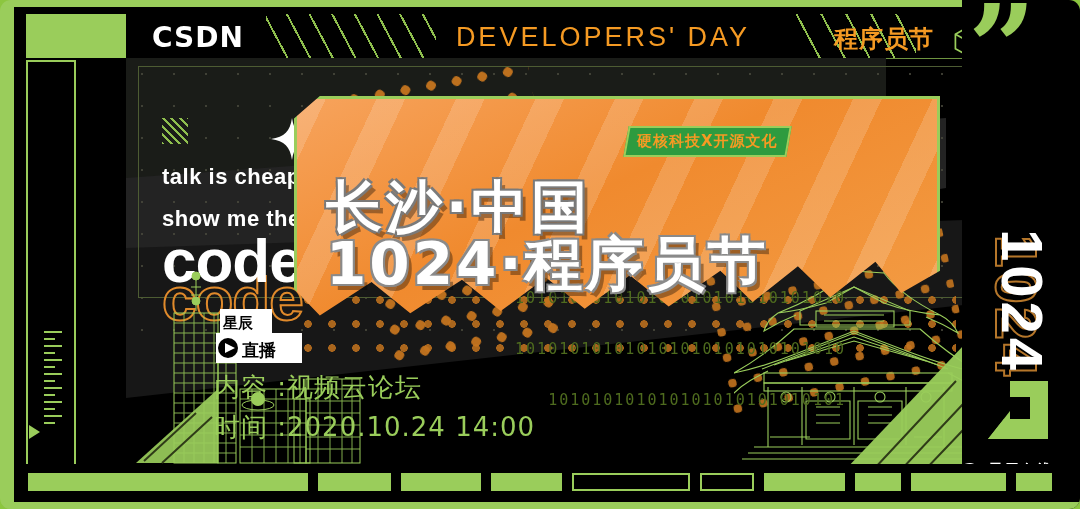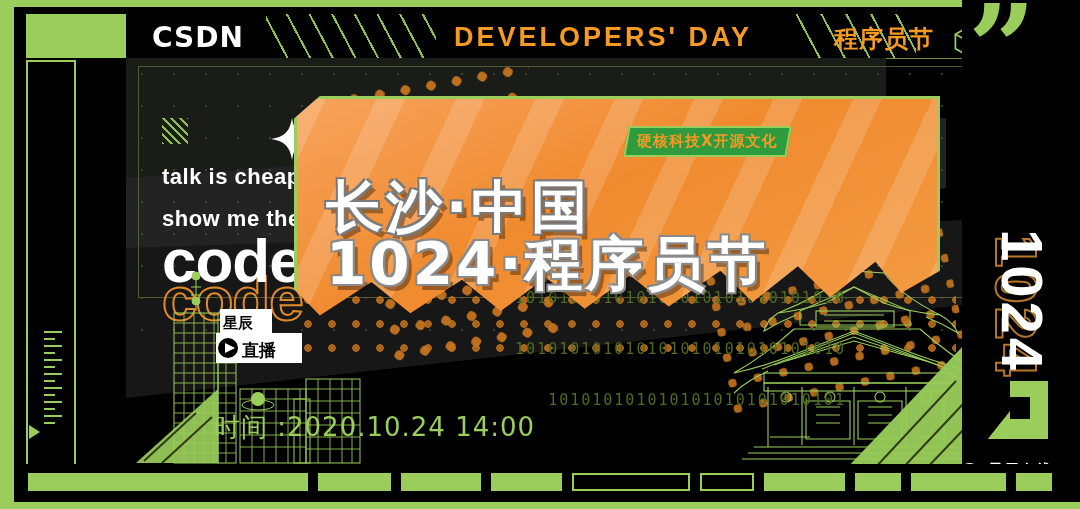--- a/index.html
+++ b/index.html
@@ -1,20 +1,21 @@
 <!DOCTYPE html>
 <html><head>
 <meta charset="utf-8">
 <style>
   html,body{margin:0;padding:0;background:#8CC63F;}
   body{font-family:"Liberation Sans","DejaVu Sans",sans-serif;}
 
   .stage{
     position:relative;width:1080px;height:509px;overflow:hidden;
     background:#9ACD5B;
+    border-radius:11px;
   }
 
   
   .frame-inner{
     position:absolute;left:14px;top:7px;right:14px;bottom:7px;
     background:#000;
   }
   .frame-corner-sq{
     position:absolute;left:26px;top:14px;width:100px;height:44px;
     background:#9ACD5B;
@@ -50,21 +51,21 @@
     color:#fff;font-size:28px;font-weight:bold;letter-spacing:1px;
     font-family:"DejaVu Sans",sans-serif;
   }
   .hdr-stripes{
     position:absolute;left:140px;top:0;width:170px;height:44px;
     background:repeating-linear-gradient(62deg,
       transparent 0 18px,#8FBF4E 18px 20px);
   }
   .devday{
     position:absolute;left:0;right:0;top:8px;text-align:center;
-    color:#F59A23;font-size:27px;font-weight:bold;letter-spacing:3px;
+    color:#F59A23;font-size:27px;font-weight:normal;letter-spacing:3px;
   }
   .hdr-stripes2{
     position:absolute;left:670px;top:0;width:120px;height:44px;
     background:repeating-linear-gradient(62deg,
       transparent 0 20px,#8FBF4E 20px 22px);
   }
   .nodown{
     position:absolute;right:146px;top:9px;
     color:#F59A23;font-size:24px;font-weight:bold;letter-spacing:1px;
     font-family:"DejaVu Sans",sans-serif;
@@ -403,20 +404,21 @@
         <text x="7" y="19">星辰</text>
       </g>
       <g fill="#000000" font-family="DejaVu Sans" font-size="17" font-weight="bold">
         <text x="26" y="47">直播</text>
       </g>
       <circle cx="12" cy="39" r="10" fill="#000000"></circle>
       <polygon points="9,34 19,39 9,44" fill="#ffffff"></polygon>
     </svg>
 
     <div class="info">
+      <div>内容 :视频云论坛</div>
       <div>时间 :2020.10.24  14:00</div>
     </div>
 
     <div class="plate">
       <div class="plate-shine"></div>
     </div>
     <div class="title-cn">长沙·中国</div>
     <div class="title-num">1024·程序员节</div>
     <div class="ribbon">
       <span>硬核科技X开源文化</span>

